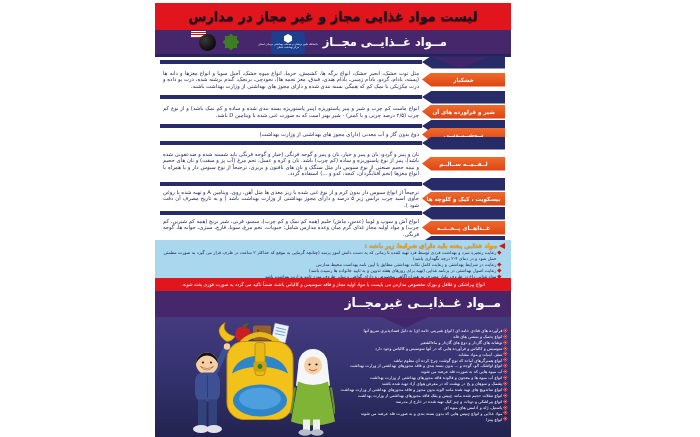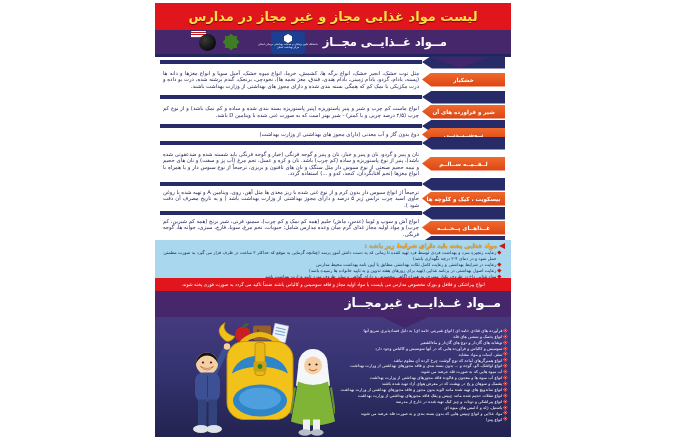--- a/index.html
+++ b/index.html
@@ -3,21 +3,21 @@
 <meta charset="utf-8">
 <style>
   html,body{margin:0;padding:0;background:#fff;}
   *{box-sizing:border-box;font-family:"DejaVu Sans",sans-serif;}
   .canvas{position:relative;width:700px;height:437px;background:#ffffff;overflow:hidden;}
   .poster{position:absolute;left:155px;top:3px;width:356px;height:434px;background:#fff;}
 
   
   .banner-red{position:absolute;left:0;top:0;width:100%;height:27px;background:#e0161c;
     display:flex;align-items:center;justify-content:center;}
-  .banner-red .t{color:#fde047;font-weight:bold;font-size:13px;direction:rtl;text-shadow:0 1px 1px #7a0000;}
+  .banner-red .t{color:#0f172a;font-weight:bold;font-size:13px;direction:rtl;text-shadow:0 1px 1px #7a0000;}
 
   
   .band{position:absolute;left:0;width:100%;background:#46276b;border-bottom:3px solid #23265c;}
   .band1{top:27px;height:27px;}
   .band2{top:288px;height:42px;}
   .band-title{position:absolute;top:0;color:#fff;font-weight:bold;direction:rtl;}
   .band1 .band-title{right:64px;line-height:24px;font-size:11.5px;text-align:center;}
   .band2 .band-title{right:10px;line-height:23px;font-size:12.5px;}
 
   .logo-black{position:absolute;left:44px;top:4px;width:17px;height:17px;border-radius:50%;

